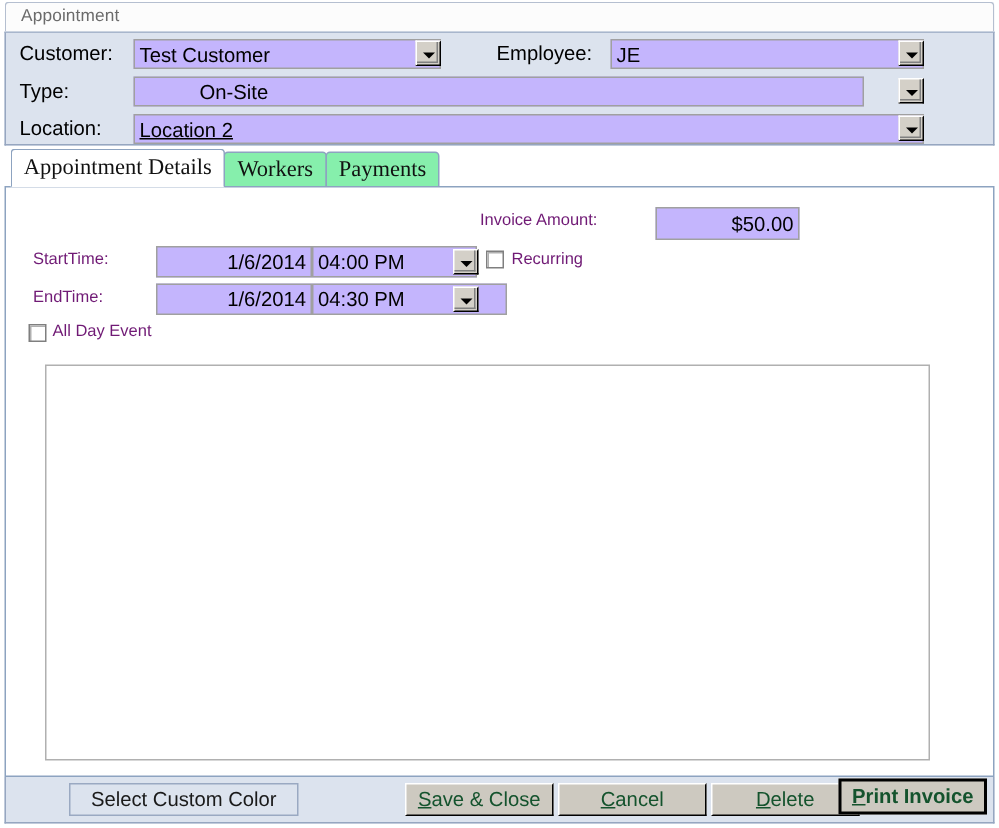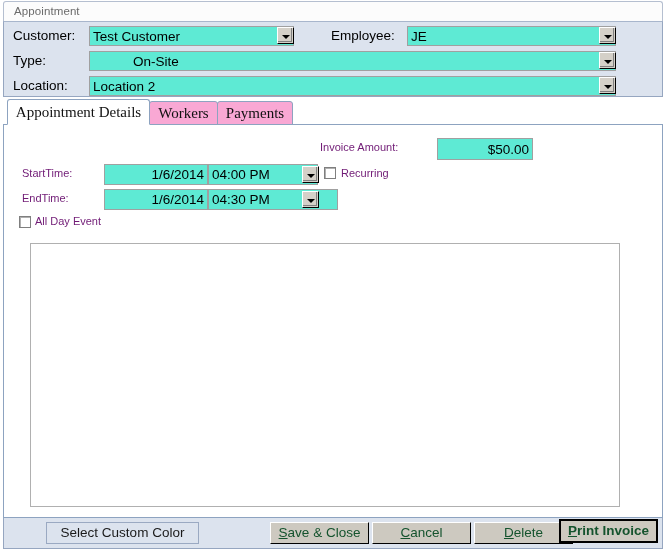--- a/index.html
+++ b/index.html
@@ -56,21 +56,21 @@
   .hdr-label {
     position: absolute;
     font-size: 13.5px;
     color: #000000;
     white-space: nowrap;
   }
 
   
   .txtbox {
     position: absolute;
-    background: #5eead4;
+    background: #c4b5fd;
     border: 1px solid #a0a0a0;
     font-size: 13.5px;
     color: #000;
     line-height: 19px;
     padding: 0 3px;
     white-space: nowrap;
     overflow: hidden;
   }
   .txtbox.right { text-align: right; }
 
@@ -109,21 +109,21 @@
     position: absolute;
     top: 2px;
     height: 24px;
     font-family: "Liberation Serif", serif;
     font-size: 15px;
     color: #111111;
     text-align: center;
     line-height: 22px;
     border: 1px solid #8da3c0;
     border-radius: 3px 3px 0 0;
-    background: #f9a8d4;
+    background: #86efac;
     white-space: nowrap;
   }
   .tab.active {
     top: 0px;
     height: 26px;
     line-height: 24px;
     background: #ffffff;
     border-bottom: 1px solid #ffffff;
     z-index: 3;
   }
@@ -221,27 +221,27 @@
         <i></i>
       </div>
 
     <span class="hdr-label" style="left:327px; top:6px;">Employee:</span>
     <div class="txtbox" style="left:403px; top:4px; width:209px; height:20px;">JE</div>
     <div class="ddbtn" style="left:595px; top:5px;">
         <i></i>
       </div>
 
     <span class="hdr-label" style="left:9px; top:31px;">Type:</span>
-    <div class="txtbox" style="left:85px; top:29px; width:527px; height:20px;padding-left:43px;">On-Site</div>
+    <div class="txtbox" style="left:85px; top:29px; width:487px; height:20px;padding-left:43px;">On-Site</div>
     <div class="ddbtn" style="left:595px; top:30px;">
         <i></i>
       </div>
 
     <span class="hdr-label" style="left:9px; top:56px;">Location:</span>
-    <div class="txtbox" style="left:85px; top:54px; width:527px; height:20px;">Location 2</div>
+    <div class="txtbox" style="left:85px; top:54px; width:527px; height:20px;text-decoration:underline;">Location 2</div>
     <div class="ddbtn" style="left:595px; top:55px;">
         <i></i>
       </div>
   </div>
 
   <div id="tabstrip">
     <div class="tab active" style="left:4px; width:143px;">Appointment Details</div>
     <div class="tab" style="left:146px; width:69px;">Workers</div>
     <div class="tab" style="left:214px; width:76px;">Payments</div>
   </div>

